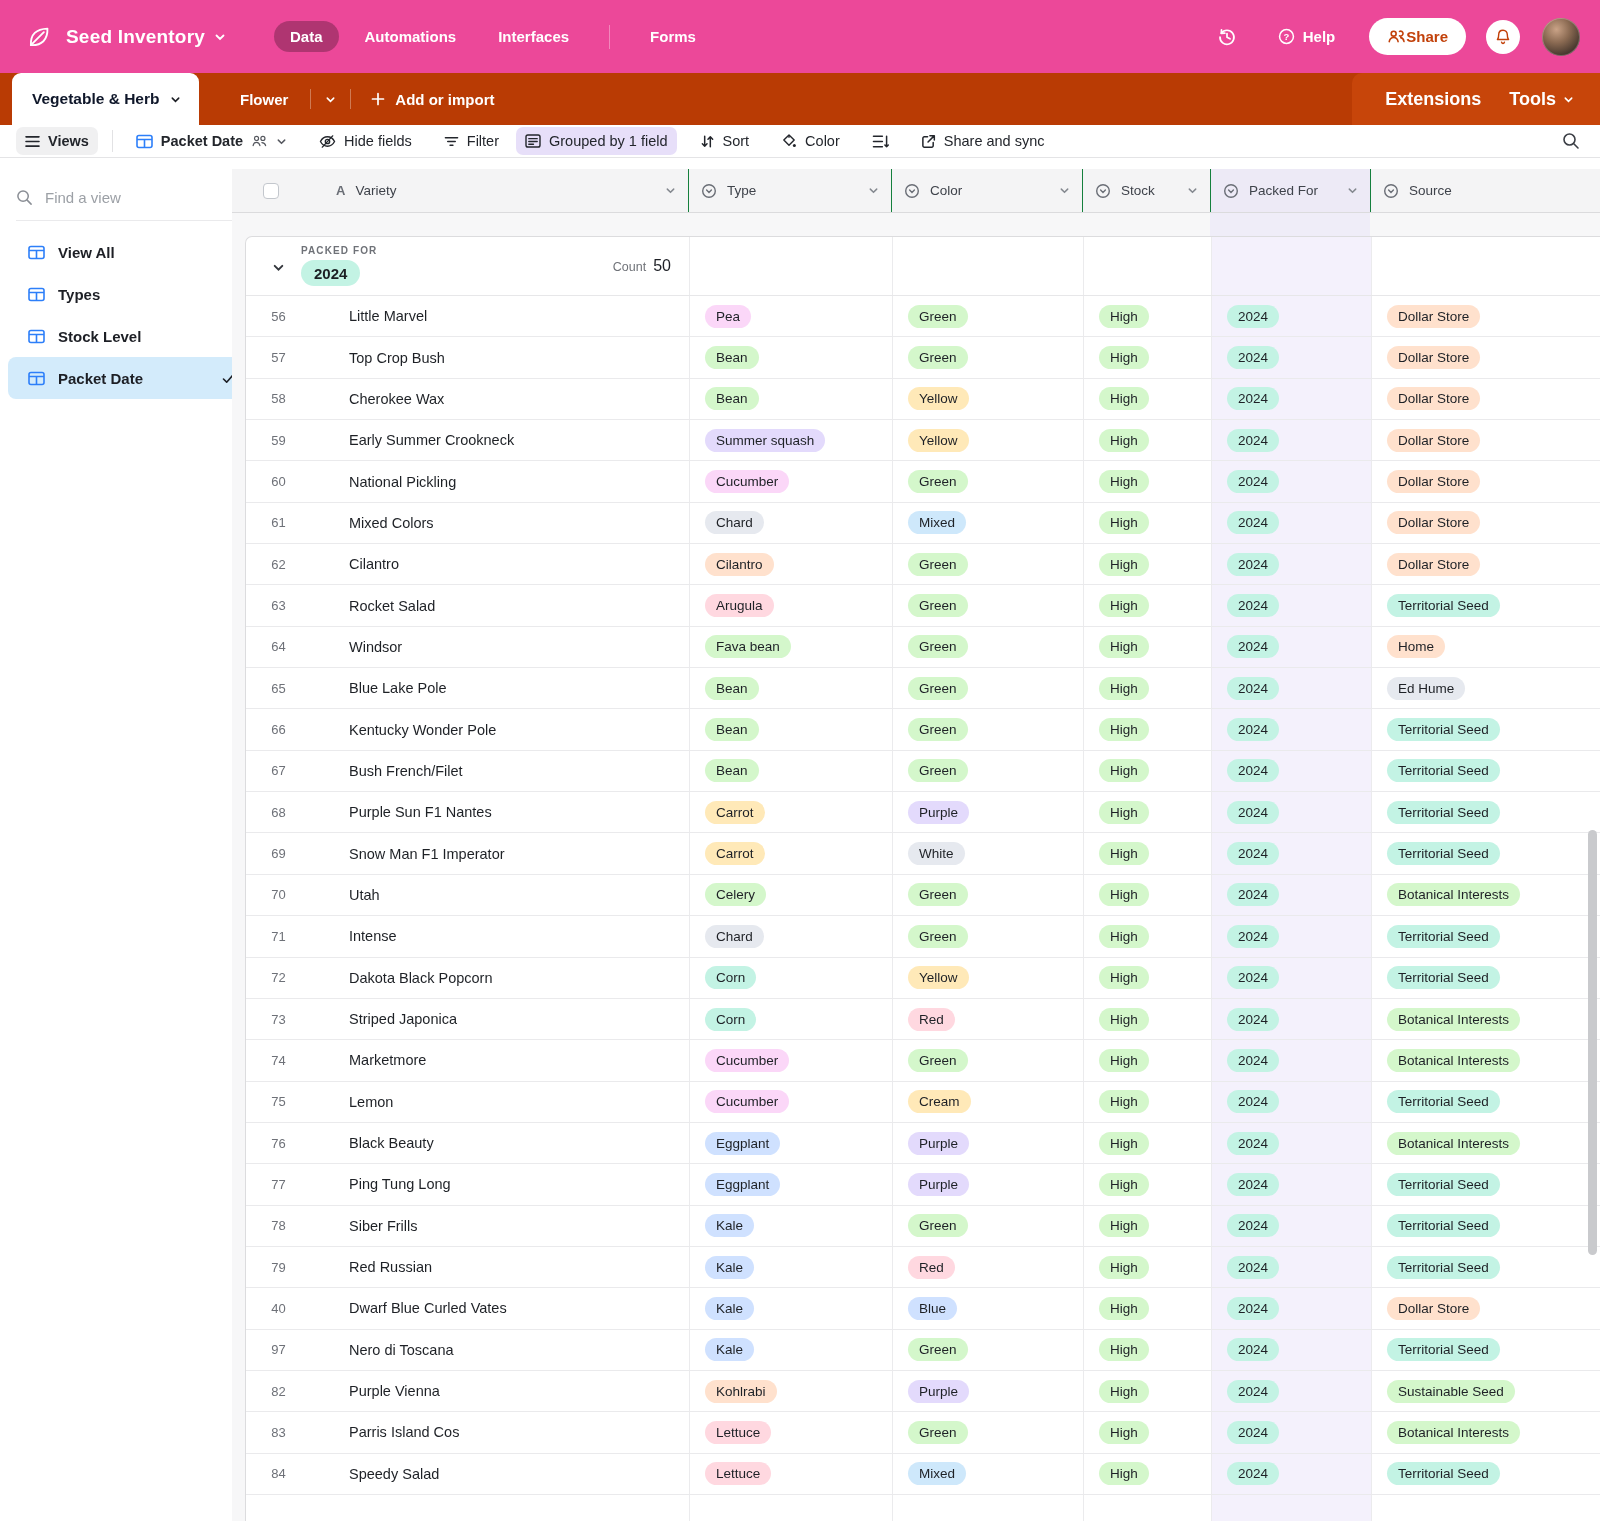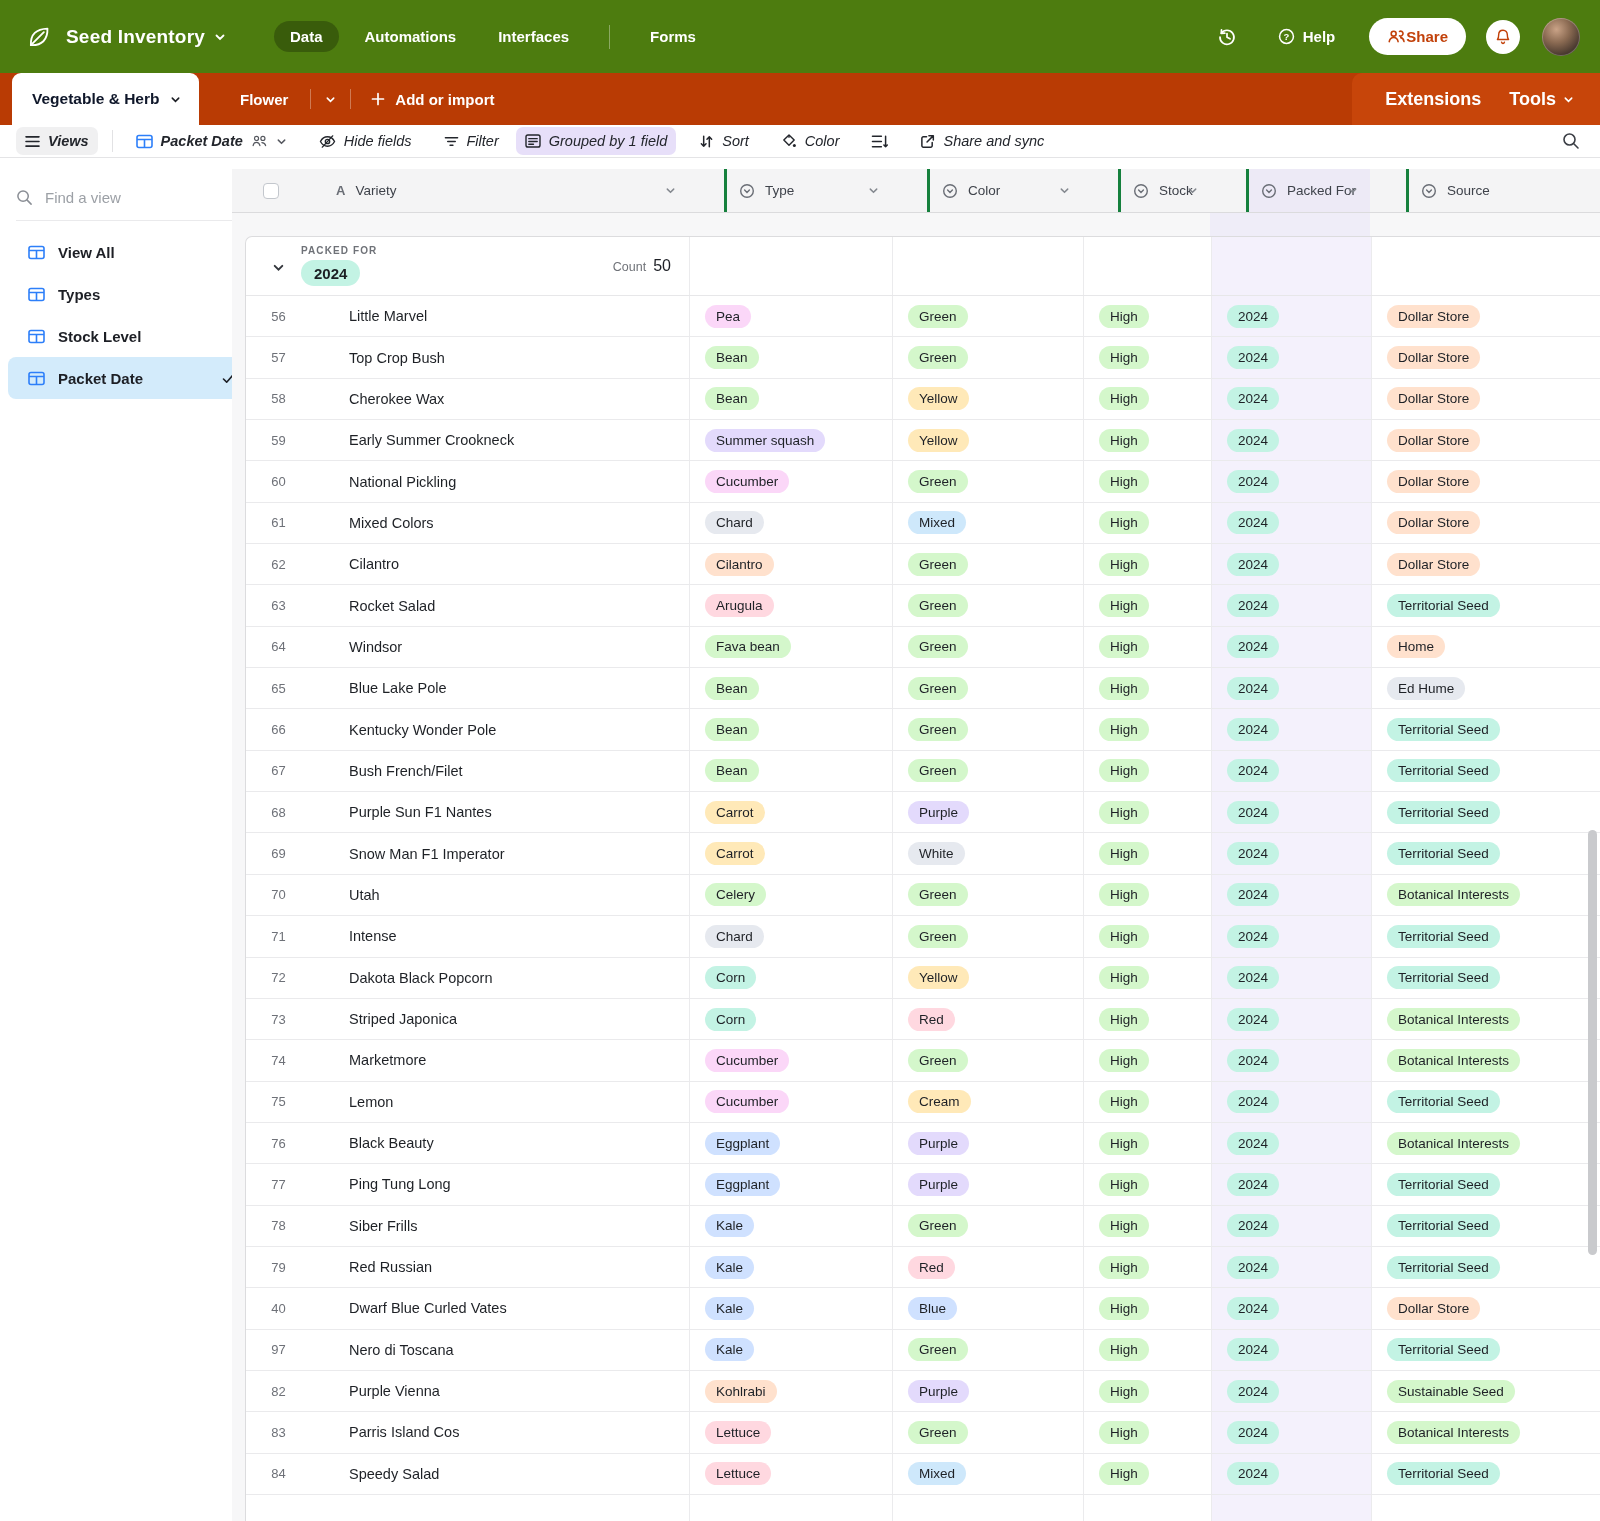--- a/index.html
+++ b/index.html
@@ -1,21 +1,21 @@
 <!DOCTYPE html>
 <html><head>
 <meta charset="utf-8">
 <style>
   * { margin:0; padding:0; box-sizing:border-box; }
   html,body { width:1600px; height:1521px; overflow:hidden; background:#fff;
     font-family:"Liberation Sans", sans-serif; -webkit-font-smoothing:antialiased; }
   svg { display:block; }
 
   
-  .topbar { position:absolute; left:0; top:0; width:1600px; height:73px; background:#4d7c0f; display:flex; align-items:center; }
+  .topbar { position:absolute; left:0; top:0; width:1600px; height:73px; background:#ec4899; display:flex; align-items:center; }
   .logo { margin-left:26px; }
   .apptitle { margin-left:14px; color:#fff; font-size:19px; font-weight:700; letter-spacing:.2px; }
   .title-chev { margin-left:9px; color:#fff; }
   .topnav { display:flex; align-items:center; margin-left:48px; gap:10px; }
   .topnav .navitem { color:#fff; font-size:15px; font-weight:600; padding:7px 16px; border-radius:17px; cursor:pointer; }
   .topnav .navitem.active { background:rgba(0,0,0,0.26); }
   .topnav .navdivider { width:1px; height:24px; background:rgba(255,255,255,.35); margin:0 14px; }
   .topbar-right { position:absolute; right:0; top:0; height:73px; display:flex; align-items:center; }
   .iconbtn { color:#fff; display:flex; align-items:center; gap:7px; font-size:15px; font-weight:600; cursor:pointer; }
   .history-btn { margin-right:40px; }
@@ -30,21 +30,21 @@
   .tab-active { position:absolute; left:12px; top:0; height:52px; background:#fff; border-radius:9px 9px 0 0; display:flex; align-items:center; padding:0 18px 0 20px; gap:10px; cursor:pointer; }
   .tab-active .tlabel { font-size:15.5px; font-weight:700; color:#0f172a; }
   .strip-items { position:absolute; left:232px; top:0; height:52px; display:flex; align-items:center; color:#fff; }
   .tab-inactive { font-size:15px; font-weight:600; padding:0 8px; cursor:pointer; }
   .strip-div { width:1px; height:20px; background:rgba(255,255,255,.32); margin:0 14px; }
   .addimport { display:flex; align-items:center; gap:10px; font-size:15px; font-weight:600; margin-left:6px; cursor:pointer; }
   .strip-right { position:absolute; right:0; top:0; height:52px; width:248px; background:#C7450A; border-top-left-radius:10px; display:flex; align-items:center; justify-content:flex-end; gap:28px; padding-right:26px; color:#fff; }
   .strip-right .srlabel { font-size:18px; font-weight:600; cursor:pointer; display:flex; align-items:center; gap:7px; }
 
   
-  .toolbar { position:absolute; left:0; top:125px; width:1600px; height:33px; background:#fff; border-bottom:1px solid #E4E4E6; display:flex; align-items:center; color:#23262C;font-style:italic; }
+  .toolbar { position:absolute; left:0; top:125px; width:1600px; height:33px; background:#fff; border-bottom:1px solid #E4E4E6; display:flex; align-items:center; color:#23262C; }
   .tbtn { display:flex; align-items:center; gap:8px; font-size:14.5px; color:#23262C; cursor:pointer; padding:6px 9px; border-radius:7px; white-space:nowrap; }
   .views-btn { background:#F0F0F1; margin-left:16px; font-weight:600; }
   .tb-div { width:1px; height:22px; background:#E2E2E4; margin:0 14px; }
   .viewname { font-weight:700; }
   .grouped-btn { background:#E7DFF9; margin-left:8px; }
   .toolbar .gap { width:14px; }
   .tb-search { position:absolute; right:20px; cursor:pointer; color:#3B3E45; }
 
   
   .sidebar { position:absolute; left:0; top:169px; width:260px; bottom:0; background:#fff; border-right:1px solid #E6E6E8; }
@@ -57,21 +57,21 @@
   .viewitem .check { position:absolute; right:16px; color:#1D1F25; }
 
   
   .tablearea { position:absolute; left:232px; top:169px; right:0; bottom:0; background:#F7F7F8; }
 
   .thead { position:absolute; left:0; top:0; right:0; height:44px; background:#F4F4F5; border-bottom:1px solid #DBDBDD;
     display:grid; grid-template-columns:78px 378px 203px 191px 128px 160px auto; }
   .hcell { display:flex; align-items:center; position:relative; color:#3F434B; font-size:13.5px; }
   .hcell .hicon { color:#6A6E76; margin:0 10px 0 12px; display:flex; }
   .hcell .hchev { position:absolute; right:12px; color:#84888F; }
-  .hcell.bl { border-left:3px solid #15803d;margin-left:36px; }
+  .hcell.bl { border-left:1px solid #15803d; }
   .hcell.lavh { background:#EDEAF6; }
   .numhead { justify-content:center; }
   .hcheckbox { width:16px; height:16px; border:1.5px solid #C3C7CD; border-radius:4px; background:#fff; cursor:pointer; }
   .a-icon { font-size:13px; font-weight:700; color:#6A6E76; margin:0 10px 0 26px; }
 
   .gapstrip { position:absolute; left:0; top:44px; right:0; height:23px; background:#F7F7F8; }
   .gapstrip .lavgap { position:absolute; left:978px; width:160px; top:0; bottom:0; background:#EFEDF8; }
 
   .groupbox { position:absolute; left:13px; top:67px; right:0; bottom:0; background:#fff; border-top:1px solid #DCDCDE; border-left:1px solid #DCDCDE; border-top-left-radius:7px; overflow:hidden; }
   .lavstrip { position:absolute; left:965px; width:160px; top:0; bottom:0; background:#F4F1FC; z-index:0; }

